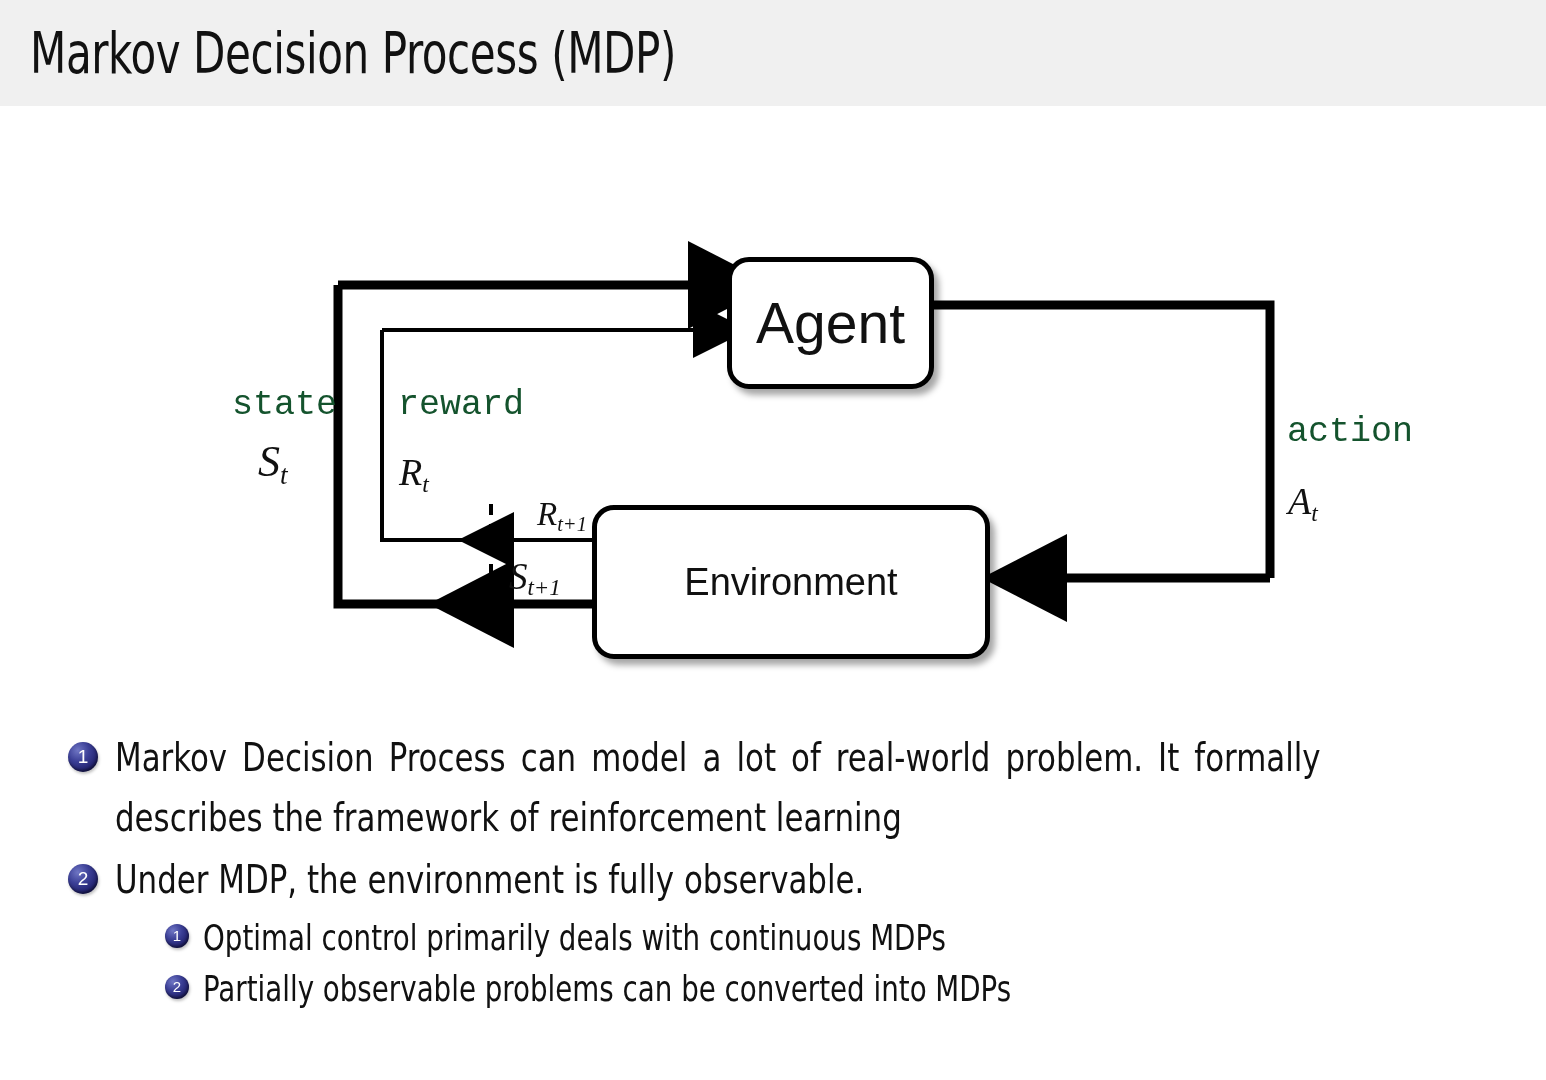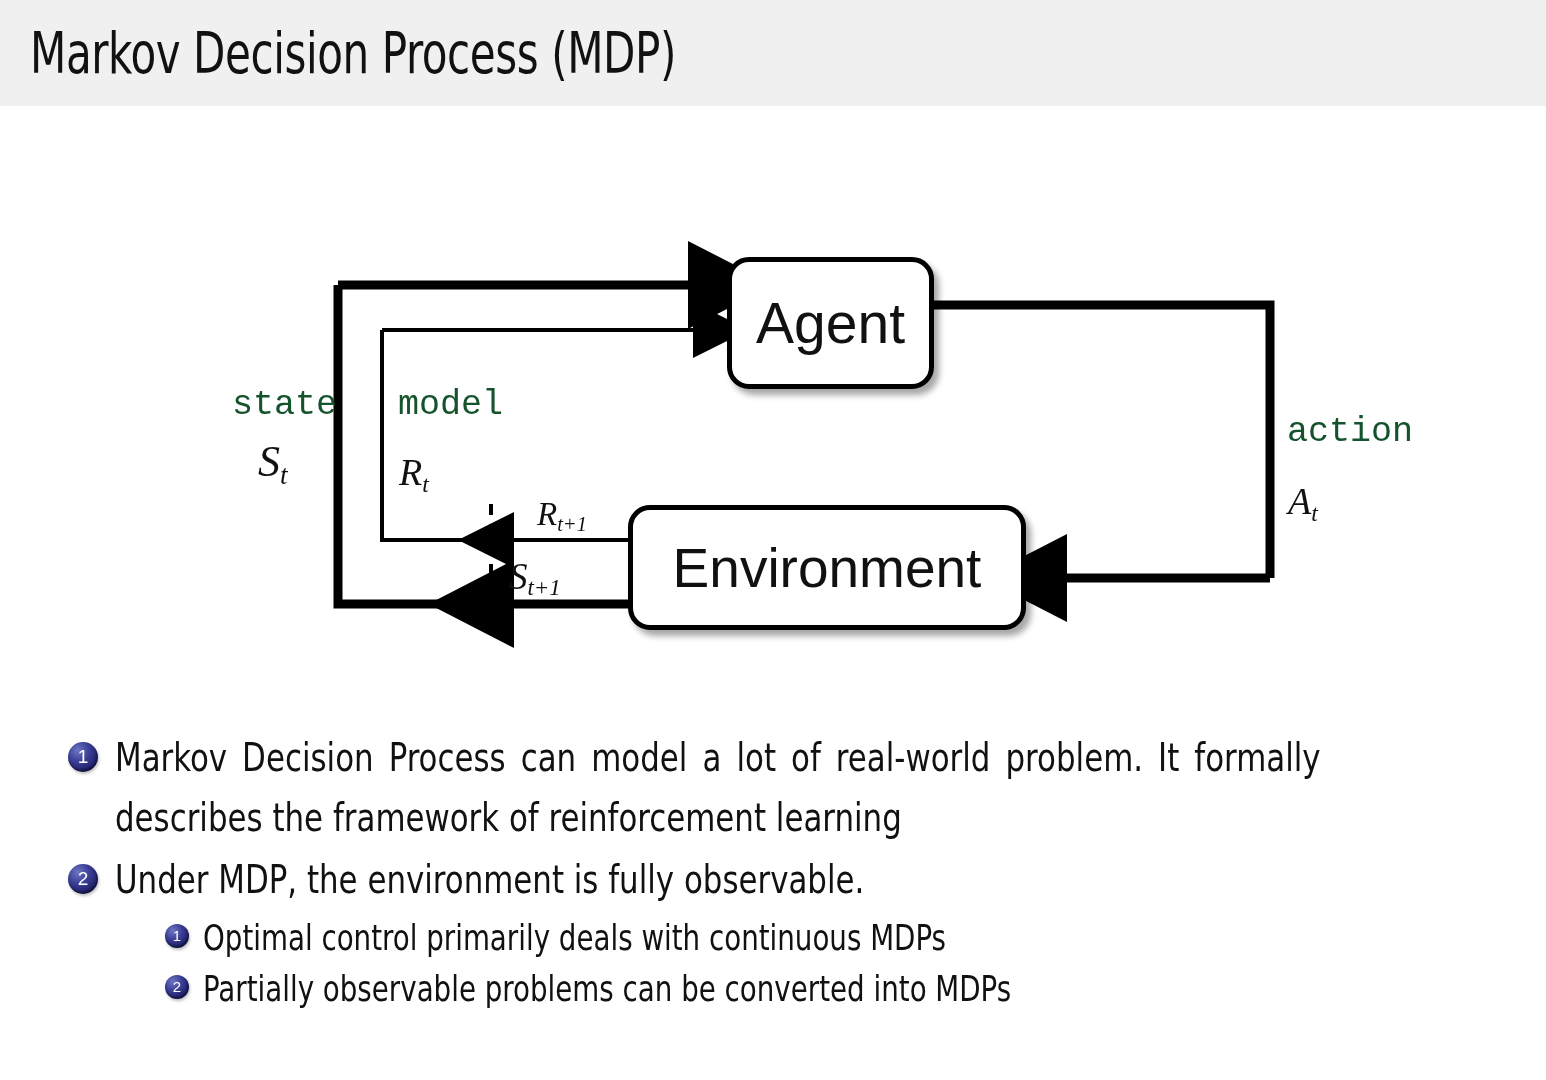--- a/index.html
+++ b/index.html
@@ -61,23 +61,23 @@
     color: #111111;
     font-family: "Liberation Sans", sans-serif;
     font-weight: 400;
   }
   #agent-node {
     left: 727px; top: 151px;
     width: 207px; height: 132px;
     font-size: 57px;
   }
   #environment-node {
-    left: 628px; top: 399px;
-    width: 398px; height: 125px;
-    font-size: 55px;
+    left: 592px; top: 399px;
+    width: 398px; height: 154px;
+    font-size: 38px;
   }
 
   .diag-label {
     position: absolute;
     font-family: Liberation Mono, monospace;
     font-size: 35px;
     color: #14532d;
     white-space: nowrap;
   }
   .math-label {
@@ -207,21 +207,21 @@
 
     <line x1="491" y1="398" x2="491" y2="533" stroke="#000000" stroke-width="4" stroke-dasharray="11 9"></line>
   </svg>
 
   <div class="node-box" id="agent-node">Agent</div>
   <div class="node-box" id="environment-node">Environment</div>
 
   <div class="diag-label" id="label-state">state</div>
   <div class="math-label" id="label-state-sym"><span>S</span><span class="sub">t</span></div>
 
-  <div class="diag-label" id="label-reward">model</div>
+  <div class="diag-label" id="label-reward">reward</div>
   <div class="math-label" id="label-reward-sym"><span>R</span><span class="sub">t</span></div>
 
   <div class="diag-label" id="label-action">action</div>
   <div class="math-label" id="label-action-sym"><span>A</span><span class="sub">t</span></div>
 
   <div class="math-label" id="label-r-next"><span>R</span><span class="sub">t+1</span></div>
   <div class="math-label" id="label-s-next"><span>S</span><span class="sub">t+1</span></div>
 </div>
 
 <div id="bullets">

